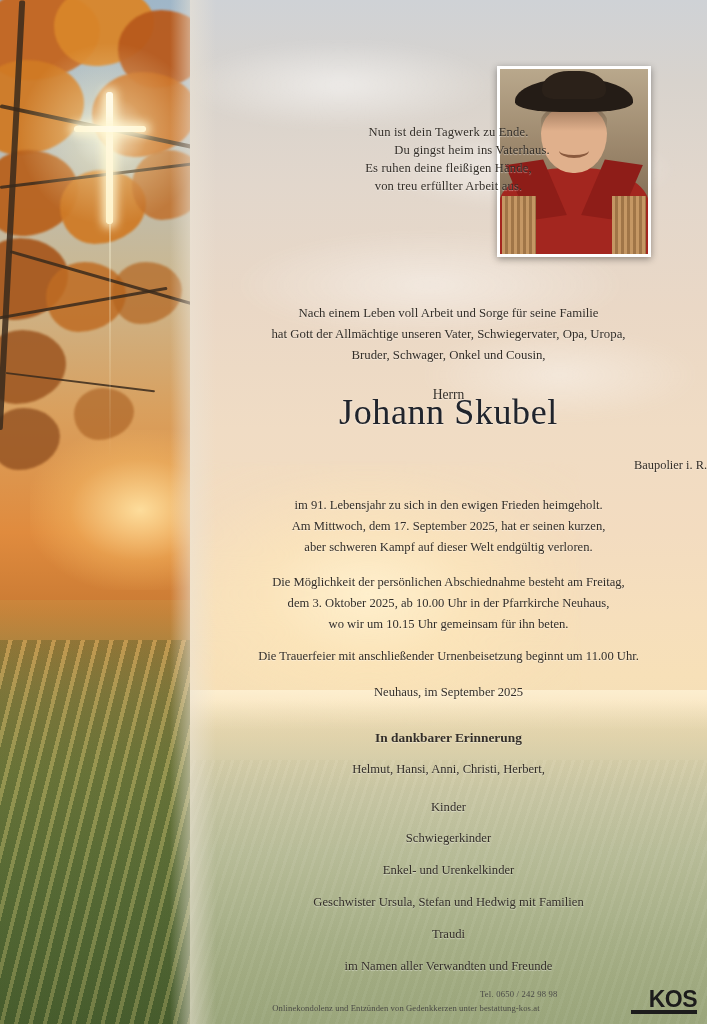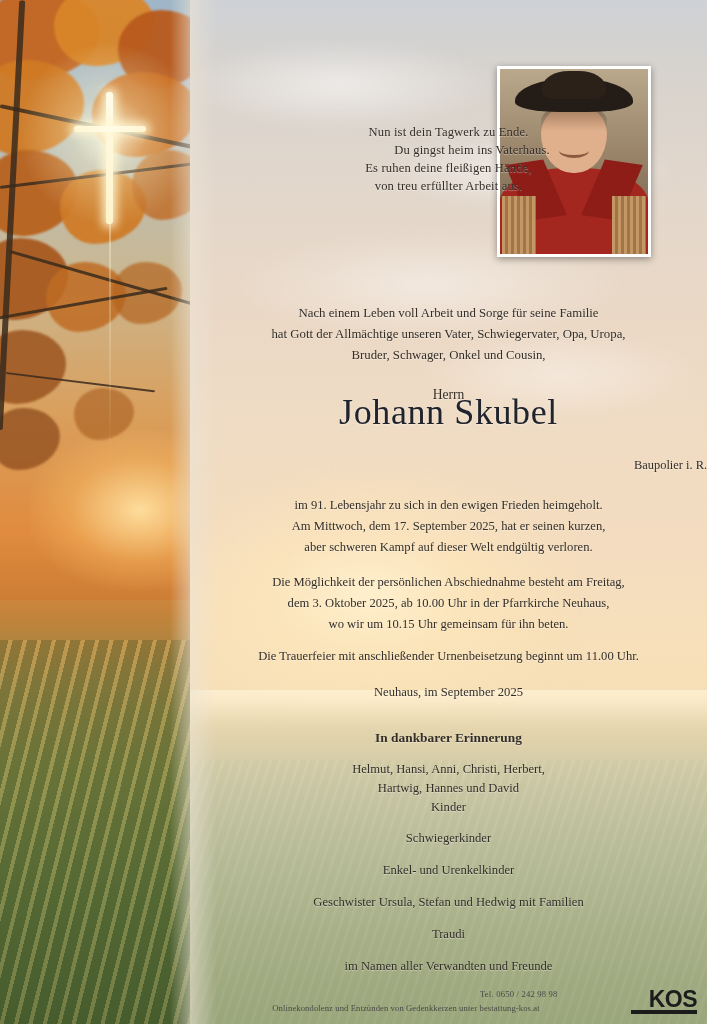--- a/index.html
+++ b/index.html
@@ -430,21 +430,20 @@
     <div class="txt para" style="top:595px;">dem 3. Oktober 2025, ab 10.00 Uhr in der Pfarrkirche Neuhaus,</div>
     <div class="txt para" style="top:616px;">wo wir um 10.15 Uhr gemeinsam für ihn beten.</div>
 
     <div class="txt para" style="top:648px;">Die Trauerfeier mit anschließender Urnenbeisetzung beginnt um 11.00 Uhr.</div>
 
     <div class="txt closing" style="top:684px;">Neuhaus, im September 2025</div>
 
     <div class="txt mem-title" style="top:729px;">In dankbarer Erinnerung</div>
 
     <div class="txt mem" style="top:761px;">Helmut, Hansi, Anni, Christi, Herbert,</div>
-    <div class="txt mem" style="top:780px;">Hartwig, Hannes und David</div>
     <div class="txt mem" style="top:799px;">Kinder</div>
     <div class="txt mem" style="top:830px;">Schwiegerkinder</div>
     <div class="txt mem" style="top:862px;">Enkel- und Urenkelkinder</div>
     <div class="txt mem" style="top:894px;">Geschwister Ursula, Stefan und Hedwig mit Familien</div>
     <div class="txt mem" style="top:926px;">Traudi</div>
     <div class="txt mem" style="top:958px;">im Namen aller Verwandten und Freunde</div>
   </div>
 
   <div class="footer-tel">Tel. 0650 / 242 98 98</div>
   <div class="footer-line">Onlinekondolenz und Entzünden von Gedenkkerzen unter bestattung-kos.at</div>

